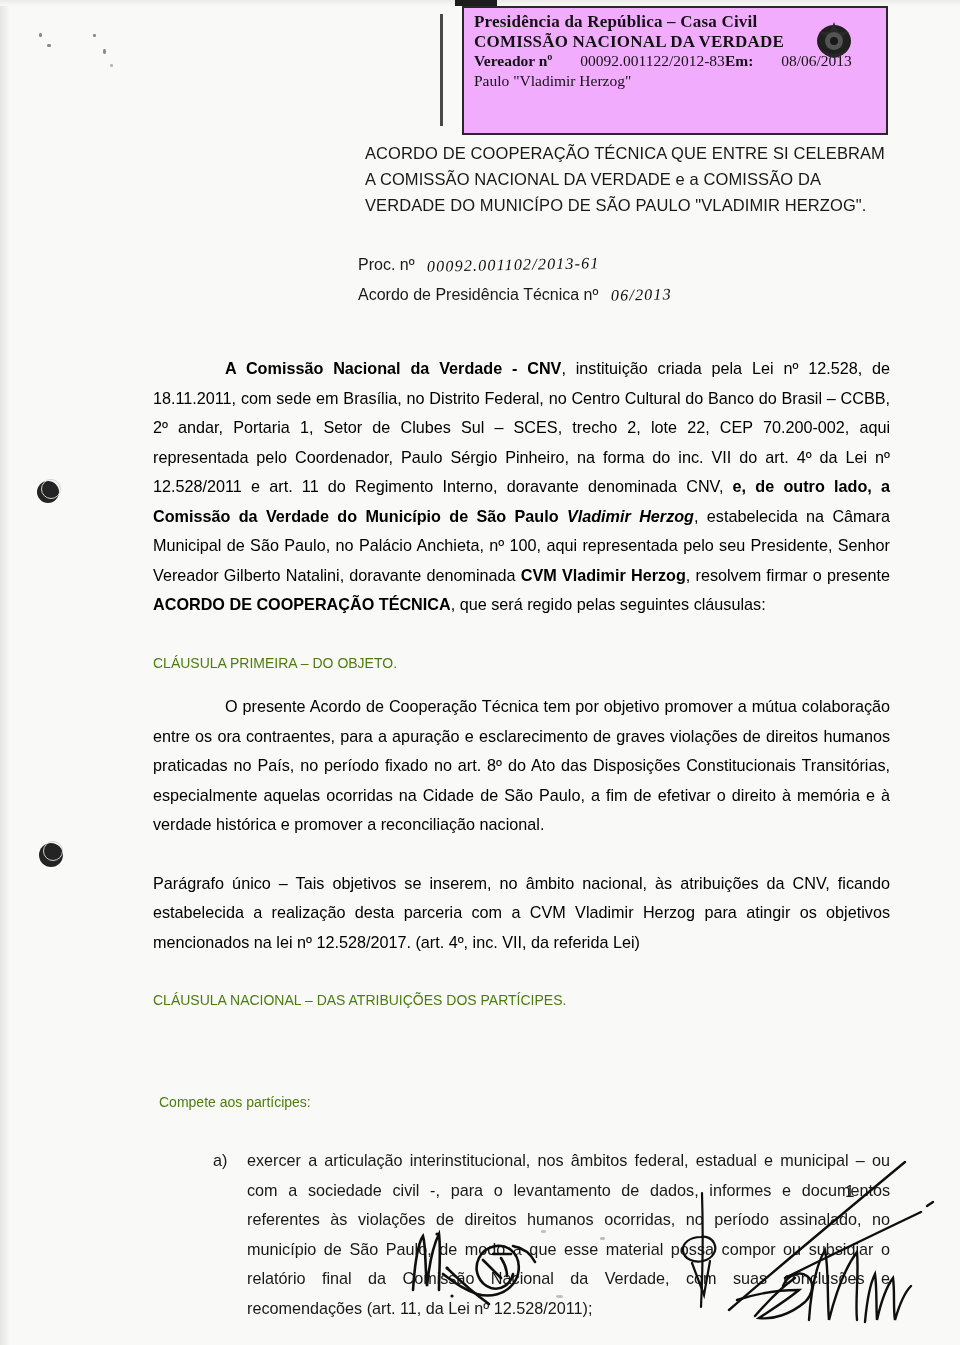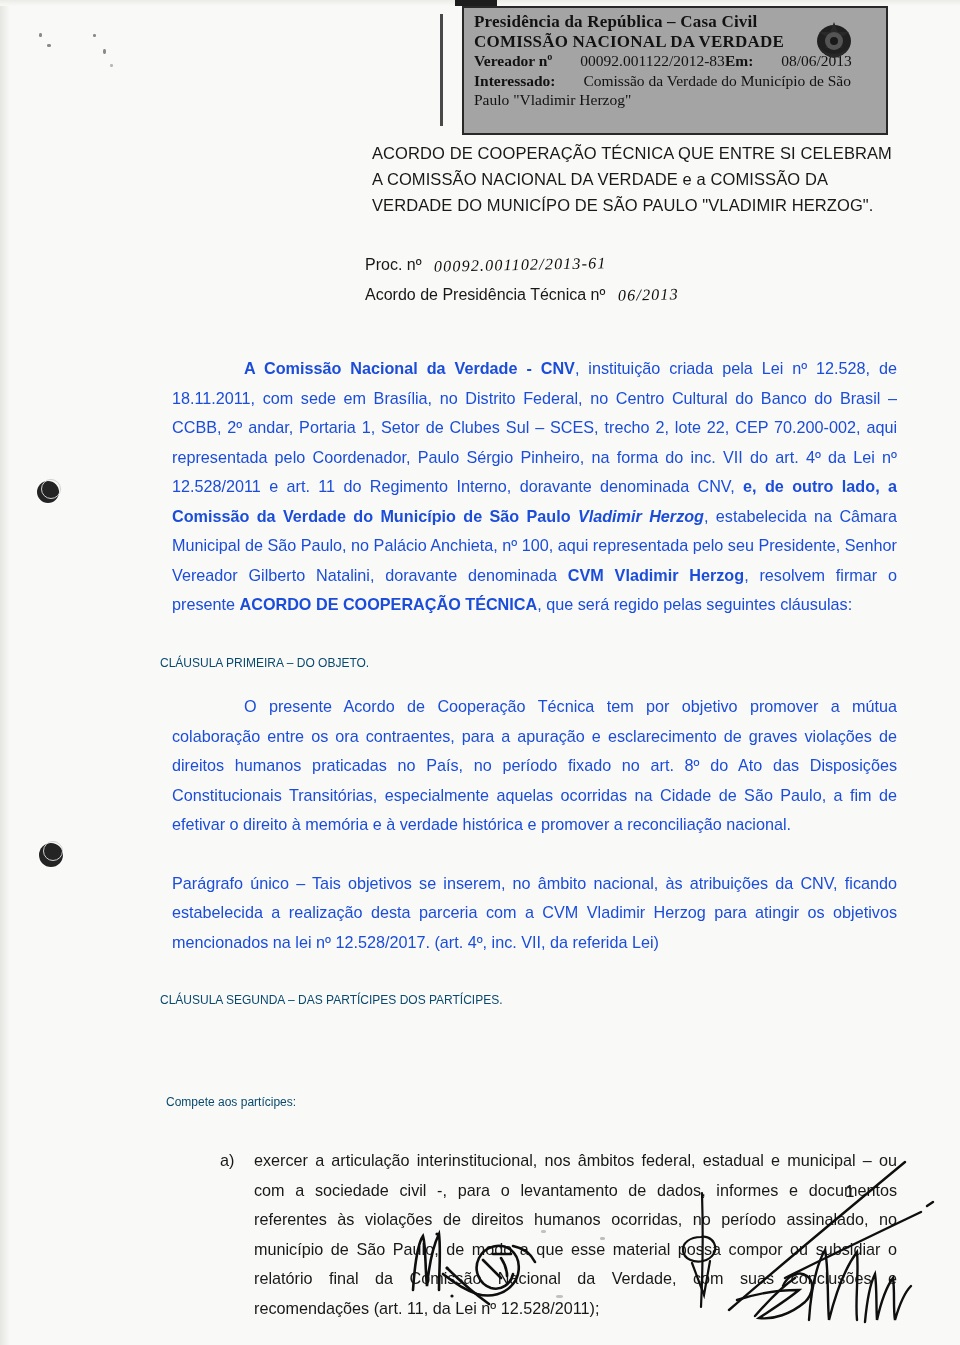--- a/index.html
+++ b/index.html
@@ -57,21 +57,21 @@
   }
   
   .stamp-box {
     position: absolute;
     left: 462px;
     top: 6px;
     width: 426px;
     height: 129px;
     border: 2px solid #2a2a2a;
     box-sizing: border-box;
-    background: #a3a3a3;
+    background: #f0abfc;
     font-family: "Liberation Serif", serif;
     padding: 4px 8px 0 10px;
   }
   .stamp-sideline {
     position: absolute;
     left: 440px;
     top: 14px;
     width: 3px;
     height: 112px;
     background: #4a4a4a;
@@ -105,21 +105,21 @@
   .emblem {
     position: absolute;
     left: 348px;
     top: 8px;
     width: 44px;
     height: 48px;
   }
   
   .doc-body {
     position: absolute;
-    left: 160px;
+    left: 153px;
     top: 140px;
     width: 737px;
   }
   .ttl-block {
     margin-left: 212px;
     width: 525px;
     font-size: 16.5px;
     line-height: 26px;
     letter-spacing: 0.1px;
     text-align: left;
@@ -134,34 +134,34 @@
     font-family: "Liberation Serif", serif;
     font-style: italic;
     font-size: 16px;
     letter-spacing: 1.2px;
     color: #111;
     transform: rotate(-1.2deg);
     display: inline-block;
     margin-left: 8px;
   }
   p.para {
-    margin: 0 0 0 12px;
+    margin: 0 0 0 0;
     font-size: 16.2px;
     line-height: 29.5px;
     text-align: justify;
-    color: #1d4ed8;
+    color: #000000;
   }
   .indent { display: inline-block; width: 72px; }
   .gap-s { height: 14px; }
   .gap-m { height: 29px; }
   .gap-l { height: 44px; }
   .plain {
-    font-size: 12px;
+    font-size: 14px;
     line-height: 29.5px;
-    color: #0c4a6e;
+    color: #4d7c0f;
   }
   .list-item {
     display: flex;
     margin-left: 60px;
     width: 677px;
   }
   .list-marker {
     width: 34px;
     flex: 0 0 34px;
     font-size: 16.2px;
@@ -231,24 +231,20 @@
           <span class="lbl">Vereador nº</span>
           <span class="val">00092.001122/2012-83</span>
         </span>
         <span>
           <span class="lbl">Em:</span>
           <span class="val">08/06/2013</span>
         </span>
       </span>
     </div>
 
-    <div class="stamp-line">
-      <span class="lbl">Interessado:</span>
-      <span class="val">Comissão da Verdade do Município de São</span>
-    </div>
     <div class="stamp-line">Paulo "Vladimir Herzog"</div>
   </div>
 
   <div class="doc-body">
 
     <div class="ttl-block">ACORDO DE COOPERAÇÃO TÉCNICA QUE ENTRE SI CELEBRAM A COMISSÃO NACIONAL DA VERDADE e a COMISSÃO DA VERDADE DO MUNICÍPO DE SÃO PAULO "VLADIMIR HERZOG".</div>
 
     <div class="proc-block">
       <div>
         <span>Proc. nº</span>
@@ -275,21 +271,21 @@
     <p class="para">
       <span class="indent"></span><span>O presente Acordo de Cooperação Técnica tem por objetivo promover a mútua colaboração entre os ora contraentes, para a apuração e esclarecimento de graves violações de direitos humanos praticadas no País, no período fixado no art. 8º do Ato das Disposições Constitucionais Transitórias, especialmente aquelas ocorridas na Cidade de São Paulo, a fim de efetivar o direito à memória e à verdade histórica e promover a reconciliação nacional.</span>
     </p>
 
     <div class="gap-m"></div>
 
     <p class="para">Parágrafo único – Tais objetivos se inserem, no âmbito nacional, às atribuições da CNV, ficando estabelecida a realização desta parceria com a CVM Vladimir Herzog para atingir os objetivos mencionados na lei nº 12.528/2017. (art. 4º, inc. VII, da referida Lei)</p>
 
     <div class="gap-m"></div>
 
-    <div class="plain">CLÁUSULA SEGUNDA – DAS PARTÍCIPES DOS PARTÍCIPES.</div>
+    <div class="plain">CLÁUSULA NACIONAL – DAS ATRIBUIÇÕES DOS PARTÍCIPES.</div>
 
     <div class="gap-m"></div>
 
     <div class="plain" style="margin-left:6px;margin-top:43px;">Compete aos partícipes:</div>
 
     <div class="gap-m"></div>
 
     <div class="list-item">
       <div class="list-marker">a)</div>
       <div class="list-text">exercer a articulação interinstitucional, nos âmbitos federal, estadual e municipal – ou com a sociedade civil -,  para o levantamento de dados, informes e documentos referentes às violações de direitos humanos ocorridas, no período assinalado, no município de São Paulo, de modo a que esse material possa compor ou subsidiar o relatório final da Comissão Nacional da Verdade, com suas conclusões e recomendações (art. 11, da Lei nº 12.528/2011);</div>

